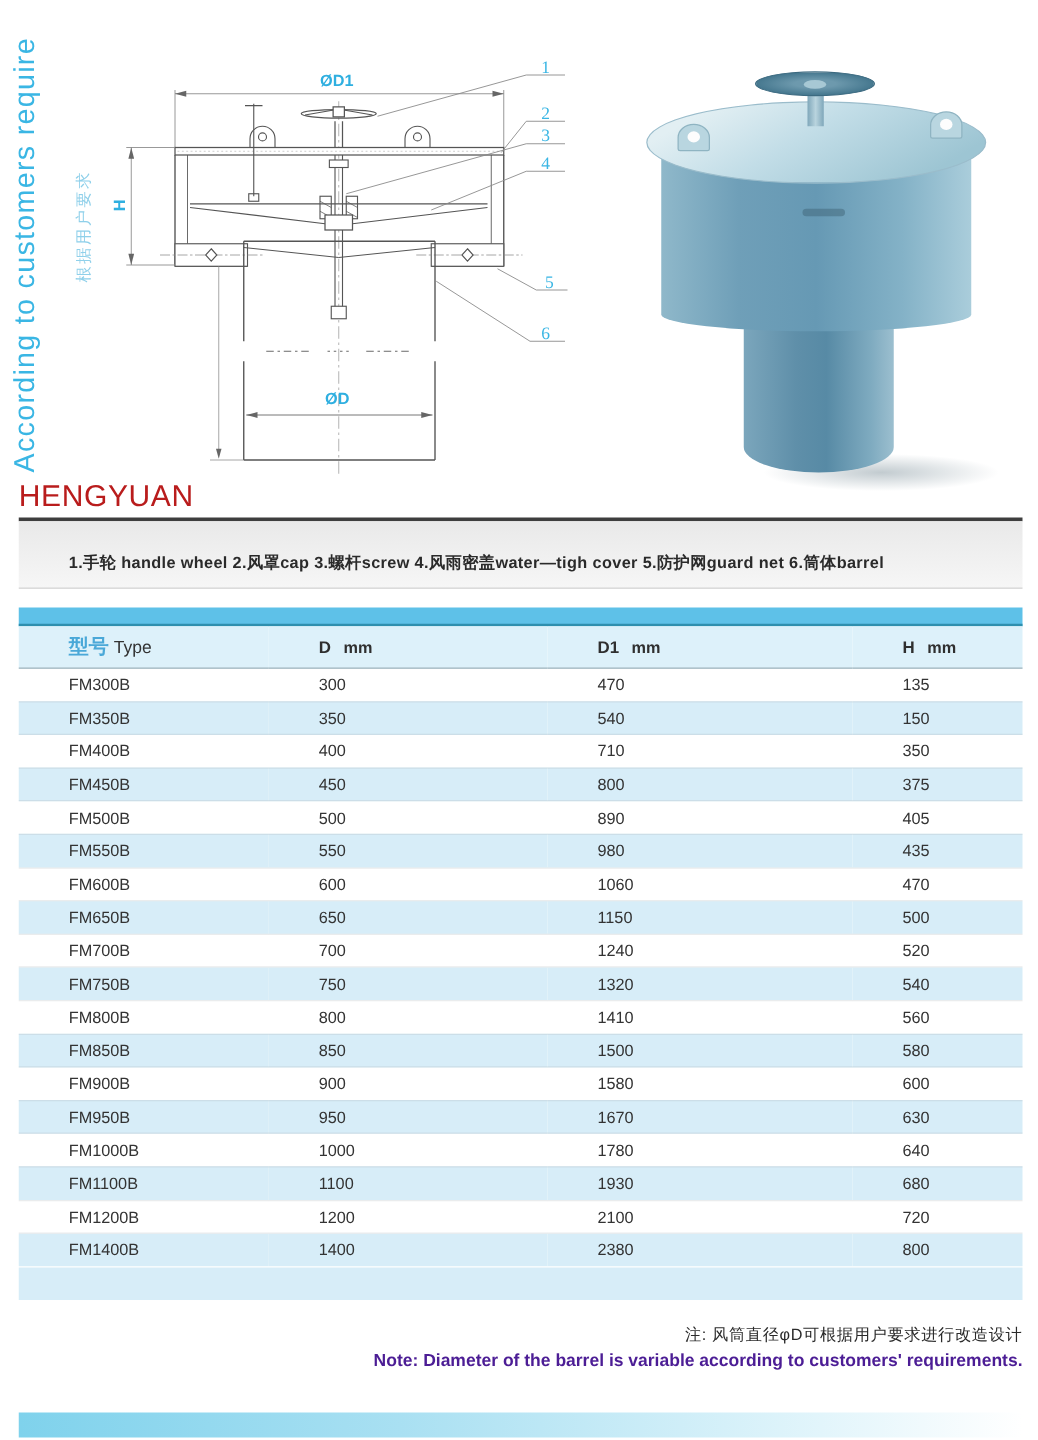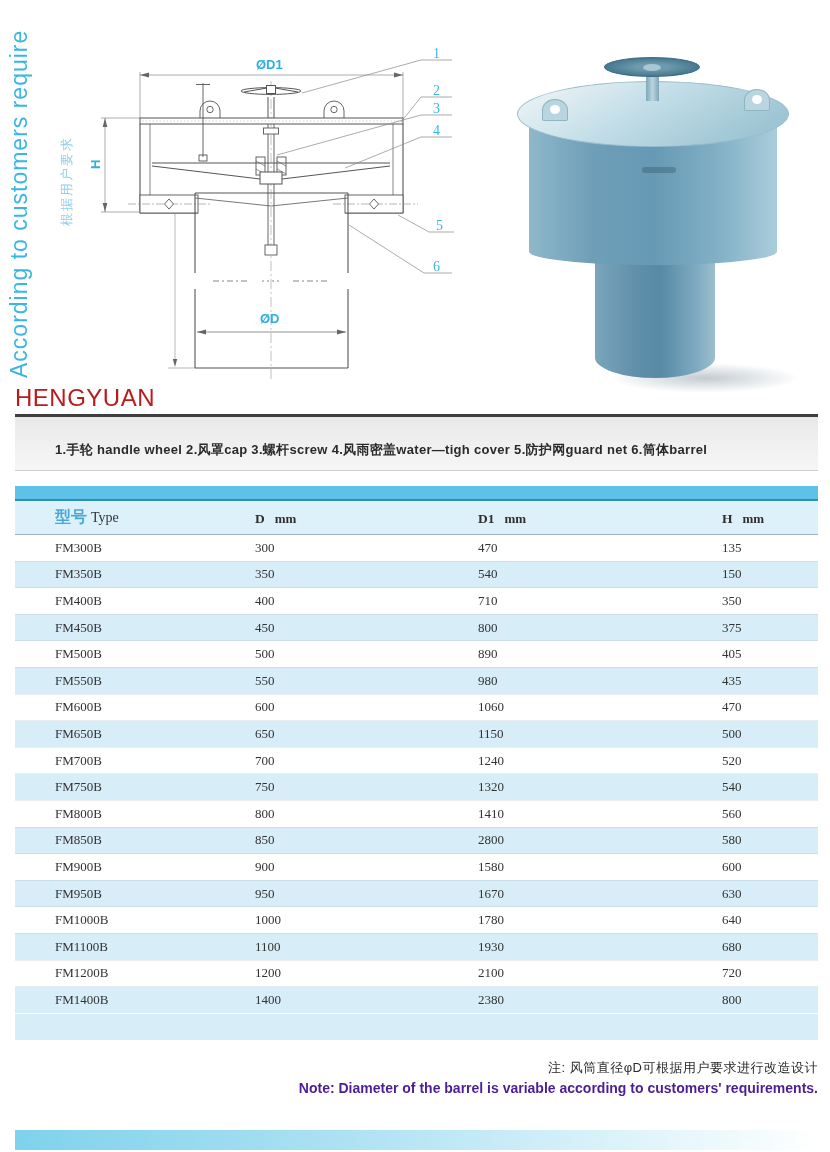--- a/index.html
+++ b/index.html
@@ -46,21 +46,21 @@
 
   
   .brand{position:absolute;left:15px;top:384px;font-size:24px;letter-spacing:.5px;color:#b91c1c;font-weight:500;}
   .brand-rule{position:absolute;left:15px;top:414px;width:803px;height:2.5px;background:#3e3e3e;}
   .legend-band{position:absolute;left:15px;top:417px;width:803px;height:54px;
     background:linear-gradient(to bottom,#e9e9e9,#f6f6f6);border-bottom:1px solid #cfcfcf;box-sizing:border-box;}
   .legend-text{position:absolute;left:40px;top:24px;font-size:13px;font-weight:600;color:#2a2a2a;letter-spacing:.3px;white-space:nowrap;}
 
   
   .cyan-bar{position:absolute;left:15px;top:486px;width:803px;height:13px;background:#5ec1e8;border-bottom:2px solid #2e8fae;box-sizing:content-box;}
-  .spec-table-wrap{position:absolute;left:15px;top:501px;width:803px;font-family:Liberation Serif, serif;}
+  .spec-table-wrap{position:absolute;left:15px;top:501px;width:803px;}
   table.spec{border-collapse:collapse;width:803px;table-layout:fixed;}
   table.spec th{height:33px;text-align:left;padding:0 0 0 40px;background:#ddf1fa;
     border-bottom:1.5px solid #9fb3bc;font-weight:normal;vertical-align:middle;}
   table.spec td{height:25.6px;padding:0 0 0 40px;font-size:13px;color:#333;vertical-align:middle;}
   table.spec tbody tr:nth-child(even){background:#d7edf8;}
   table.spec tbody tr{border-top:1px solid rgba(170,180,185,.25);}
   .h-zh{color:#4aa8d8;font-size:16px;font-weight:bold;}
   .h-en{color:#333;font-size:14px;margin-left:4px;}
   .h-dim{color:#2f2f2f;font-size:13.5px;font-weight:600;}
   .h-unit{color:#2f2f2f;font-size:13px;margin-left:10px;font-weight:600;text-align:center;}
@@ -304,21 +304,21 @@
           </tr>
           <tr>
             <td>FM800B</td>
             <td>800</td>
             <td>1410</td>
             <td>560</td>
           </tr>
           <tr>
             <td>FM850B</td>
             <td>850</td>
-            <td>2800</td>
+            <td>1500</td>
             <td>580</td>
           </tr>
           <tr>
             <td>FM900B</td>
             <td>900</td>
             <td>1580</td>
             <td>600</td>
           </tr>
           <tr>
             <td>FM950B</td>

